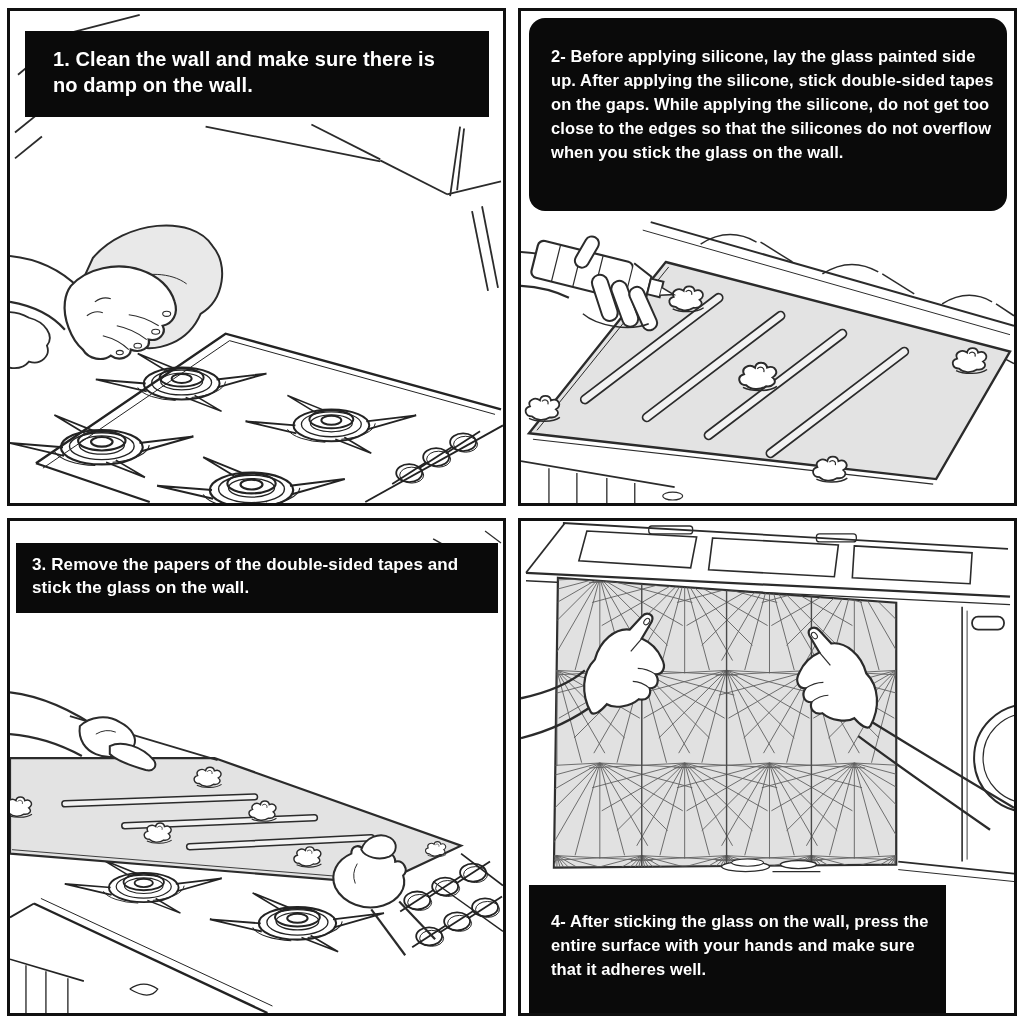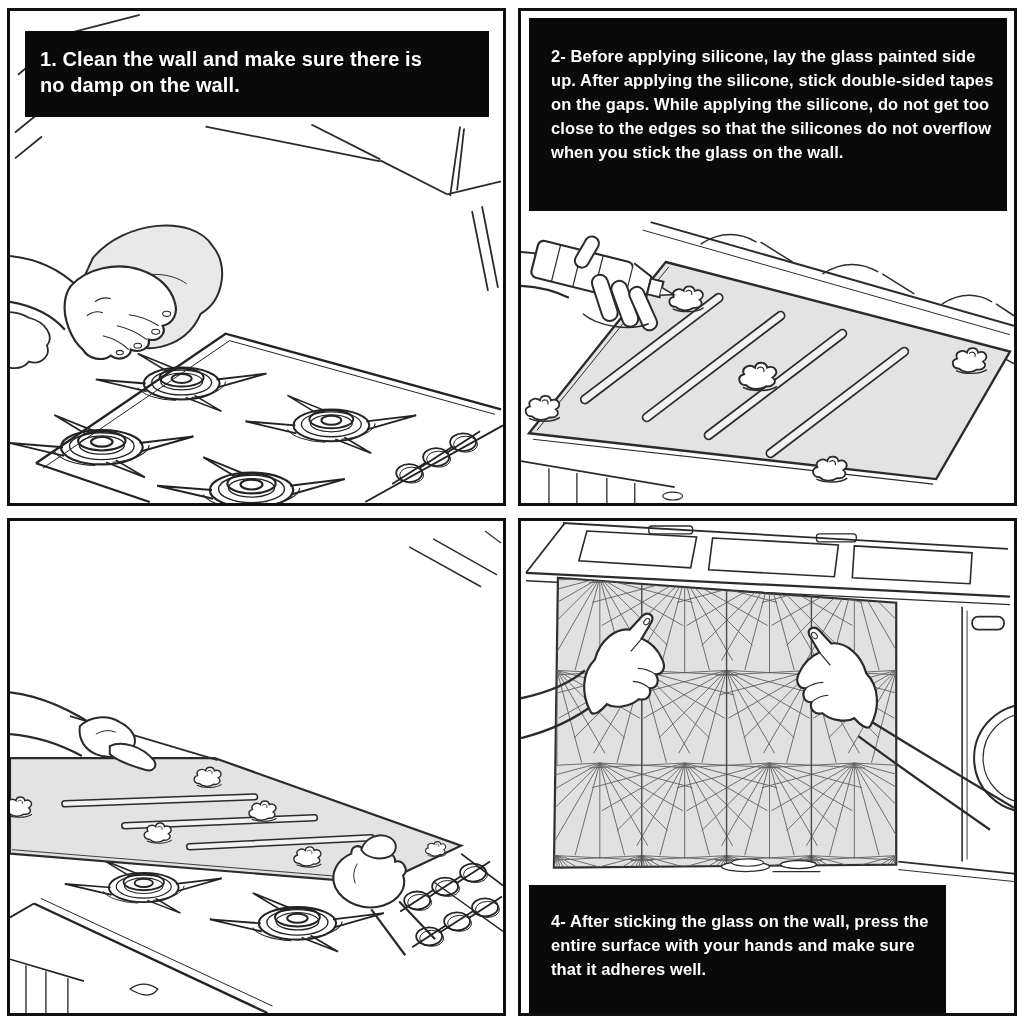--- a/index.html
+++ b/index.html
@@ -4,23 +4,23 @@
 <style>
   html,body{margin:0;padding:0;background:#ffffff;}
   body{width:1024px;height:1024px;overflow:hidden;font-family:"Liberation Sans",sans-serif;}
   .sheet{box-sizing:border-box;width:1024px;height:1024px;padding:8px 7px;display:grid;
          grid-template-columns:1fr 1fr;grid-template-rows:1fr 1fr;gap:12px;background:#fff;}
   .panel{position:relative;border:3px solid #101010;background:#fff;overflow:hidden;}
   .art{position:absolute;inset:0;width:100%;height:100%;}
   .caption{position:absolute;box-sizing:border-box;background:#0a0a0a;color:#ffffff;
            font-weight:bold;z-index:2;letter-spacing:.1px;}
   .cap-text{display:block;}
-  .cap1{left:15px;top:20px;width:464px;height:86px;padding:15px 10px 10px 15px;font-size:20px;line-height:1.32;}
+  .cap1{left:15px;top:20px;width:464px;height:86px;padding:15px 10px 10px 28px;font-size:20px;line-height:1.32;}
   .cap1 .cap-text{max-width:396px;}
-  .cap2{left:8px;top:7px;width:478px;height:193px;padding:27px 8px 0 22px;font-size:16.5px;line-height:1.45;}
+  .cap2{left:8px;top:7px;width:478px;height:193px;padding:27px 8px 0 22px;font-size:16.5px;line-height:1.45;border-radius:16px;}
   .cap3{left:6px;top:22px;width:482px;height:70px;padding:11px 8px 8px 16px;font-size:17px;line-height:1.34;}
   .cap4{left:8px;bottom:0;width:417px;height:128px;padding:25px 12px 0 22px;font-size:16.5px;line-height:1.45;}
   .defs-holder{position:absolute;width:0;height:0;}
 </style>
 </head>
 <body>
 
 <svg class="defs-holder" aria-hidden="true">
   <defs>
     <g id="burner" fill="none" stroke="#232323" stroke-width="2">
@@ -247,20 +247,23 @@
         <path d="M86,214 q10,-6 20,-2" fill="none" stroke-width="1"></path>
       </g>
       <g stroke="#2b2b2b">
         <path d="M390,382 L426,420" stroke-width="2.2" fill="none"></path>
         <path d="M362,390 L396,436" stroke-width="2.2" fill="none"></path>
         <path d="M342,334 C328,340 320,354 326,368 C334,384 356,392 374,386 C390,381 398,368 394,356 C400,350 394,340 386,342 C386,334 376,330 370,334 C368,326 358,324 354,330 C350,324 342,326 342,334 Z" fill="#ffffff" stroke-width="2.1"></path>
         <path d="M352,330 C356,318 370,312 381,318 C389,323 388,333 380,337 C370,341 356,338 352,330 Z" fill="#ffffff" stroke-width="1.9"></path>
         <path d="M348,344 q-6,10 -2,20" fill="none" stroke-width="1"></path>
       </g>
     </svg>
+    <div class="caption cap3">
+      <span class="cap-text">3. Remove the papers of the double-sided tapes and stick the glass on the wall.</span>
+    </div>
   </section>
 
   <section class="panel">
     <svg class="art" viewBox="0 0 494 494" preserveAspectRatio="none" role="img" aria-label="Two hands pressing a patterned glass backsplash mounted under a range hood">
       <defs>
         <clipPath id="g4clip">
             <polygon points="37,57 376,82 376,345 33,348"></polygon>
           </clipPath>
       </defs>
       <g stroke="#2b2b2b" fill="none">

